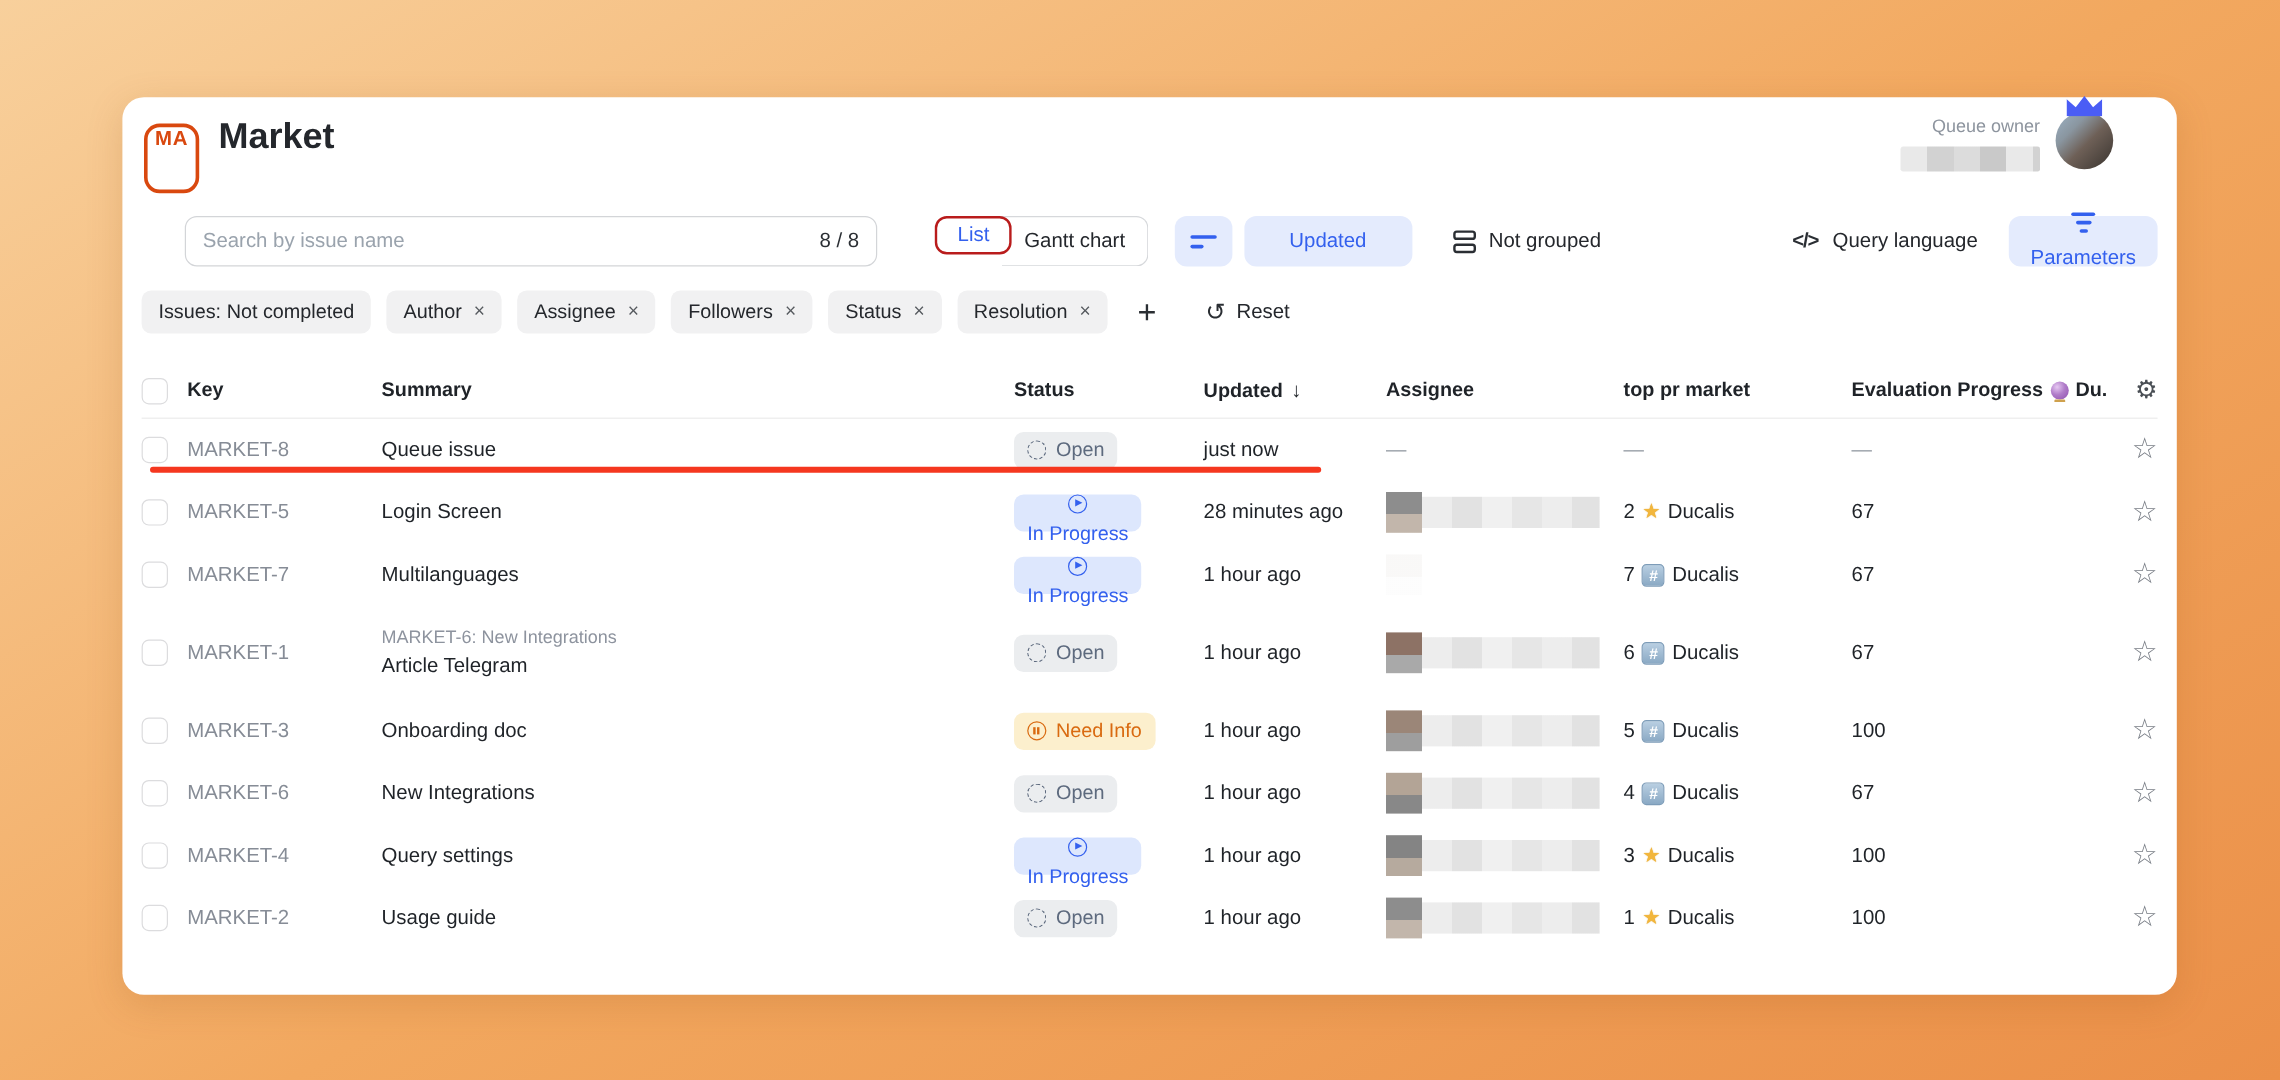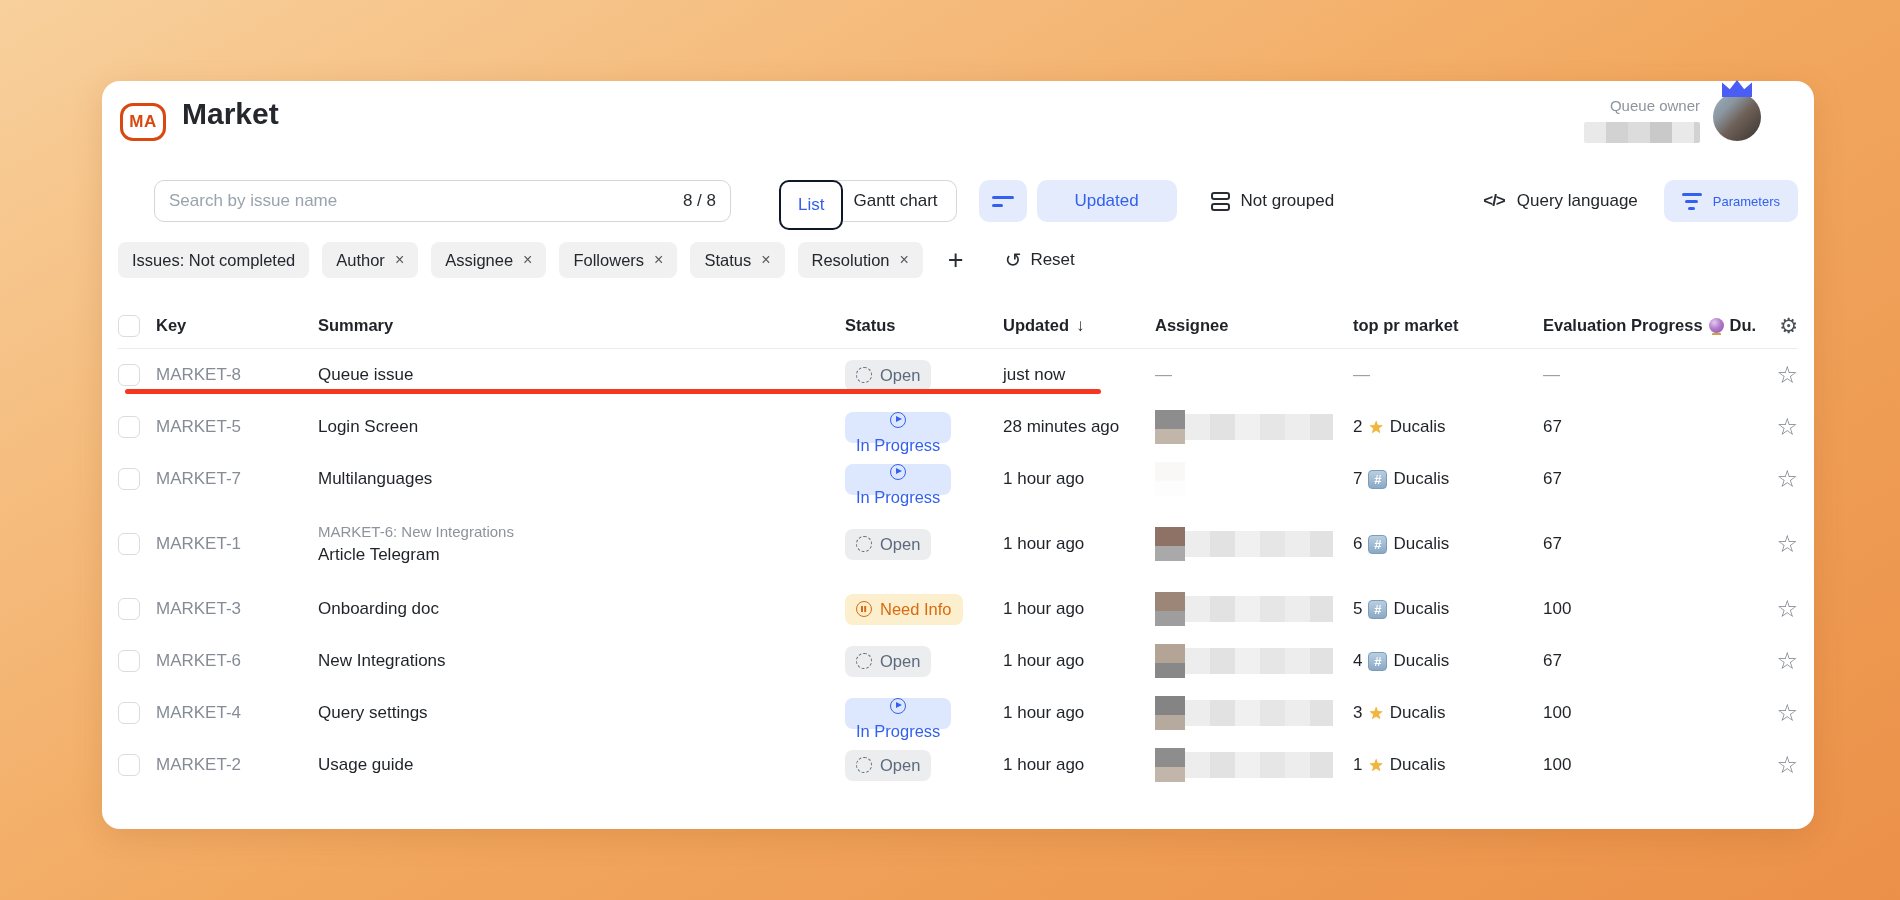--- a/index.html
+++ b/index.html
@@ -9,23 +9,23 @@
     background: linear-gradient(150deg, #f8d09c 0%, #f2a85f 52%, #eb9049 100%);
     color: #1f2328;
   }
   .card {
     position: absolute; left: 102px; top: 81px; width: 1712px; height: 748px;
     background: #ffffff; border-radius: 18px;
     box-shadow: 0 8px 30px rgba(150,80,20,.18);
   }
   
   .q-logo {
-    position: absolute; left: 18px; top: 22px; width: 46px; height: 38px;
+    position: absolute; left: 18px; top: 22px; width: 46px; height: 58px;
     border: 3px solid #d9480f; border-radius: 13px; color: #d9480f;
-    display: flex; align-items: center; justify-content: center;
+    display: flex; align-items: flex-start; justify-content: center;
     font-size: 17px; font-weight: bold; letter-spacing: .5px;
   }
   .q-title { position: absolute; left: 80px; top: 16px; font-size: 30px; font-weight: bold; color: #24272c; }
   .owner { position: absolute; right: 53px; top: 12px; display: flex; align-items: flex-start; gap: 13px; }
   .owner-texts { display: flex; flex-direction: column; align-items: flex-end; padding-top: 4px; }
   .owner-label { font-size: 15px; color: #8d949e; }
   .owner-name-blur {
     margin-top: 8px; width: 116px; height: 21px; border-radius: 2px;
     background: repeating-linear-gradient(90deg,#e9e9e9 0 22px,#d2d2d2 22px 44px,#dcdcdc 44px 66px,#c9c9c9 66px 88px);
   }
@@ -42,21 +42,21 @@
   .toolbar { position: absolute; left: 16px; right: 16px; top: 99px; height: 42px; display: flex; align-items: center; padding-left: 36px; }
   .search {
     width: 577px; height: 42px; border: 1px solid #d3d5d8; border-radius: 10px;
     display: flex; align-items: center; padding: 0 14px; gap: 8px; background:#fff;
   }
   .search input { border: none; outline: none; flex: 1; font-size: 17px; font-family: inherit; color:#1f2328; }
   .search input::placeholder { color: #9aa3ad; }
   .search-count { font-size: 17px; color: #2a2e33; white-space: nowrap; }
   .seg { display: flex; margin-left: 48px; height: 42px; }
   .seg .seg-list {
-    height: 50px; padding: 0 17px; background: #fff; border: 2px solid #0f172a; color: #3360ee;
+    height: 32px; padding: 0 17px; background: #fff; border: 2px solid #b91c1c; color: #3360ee;
     border-radius: 10px; font-size: 17px; display: flex; align-items: center; z-index: 2; cursor: pointer;
   }
   .seg .seg-gantt {
     height: 42px; padding: 0 18px; margin-left: -8px; background: #fff;
     border: 1px solid #d6d8db; border-left: none; color: #24272c;
     border-radius: 0 10px 10px 0; font-size: 17px; display: flex; align-items: center; cursor: pointer;
   }
   .icon-btn {
     height: 42px; border: none; border-radius: 10px; background: #e4ebfd; color: #3360ee;
     display: flex; align-items: center; justify-content: center; cursor: pointer; font-family: inherit;
@@ -66,21 +66,21 @@
   .sort-btn .bar2 { width: 11px; height: 3px; background: #3360ee; border-radius: 2px; }
   .updated-btn { margin-left: 10px; width: 140px; font-size: 17px; }
   .grouping { display: flex; align-items: center; gap: 11px; margin-left: 34px; cursor: pointer; }
   .group-icon { display: flex; flex-direction: column; gap: 3px; }
   .group-icon i { display:block; width: 19px; height: 8px; border: 2.5px solid #2a2e33; border-radius: 3px; }
   .grouping span { font-size: 17px; color: #24272c; }
   .toolbar-spacer { flex: 1; }
   .query-lang { display: flex; align-items: center; gap: 12px; cursor: pointer; margin-right: 26px; }
   .code-icon { font-size: 17px; font-weight: bold; color: #2a2e33; letter-spacing: -1px; }
   .query-lang span.lbl { font-size: 17px; color: #24272c; }
-  .params-btn { padding: 0 18px; font-size: 13px; gap: 11px; }
+  .params-btn { padding: 0 18px; font-size: 17px; gap: 11px; flex-direction: column; }
   .funnel { display: flex; flex-direction: column; gap: 4px; align-items: center; }
   .funnel i { display:block; height: 3px; background:#3360ee; border-radius: 2px; }
   .funnel i:nth-child(1){ width: 20px; } .funnel i:nth-child(2){ width: 13px; } .funnel i:nth-child(3){ width: 7px; }
   
   .chips { position: absolute; left: 16px; top: 161px; display: flex; align-items: center; gap: 13px; }
   .chip {
     height: 36px; background: #f1f1f2; border-radius: 8px; padding: 0 14px;
     display: flex; align-items: center; gap: 10px; font-size: 16.5px; color: #24272c; cursor: pointer; white-space: nowrap;
   }
   .chip .x { color: #55595e; font-size: 16px; cursor: pointer; }

